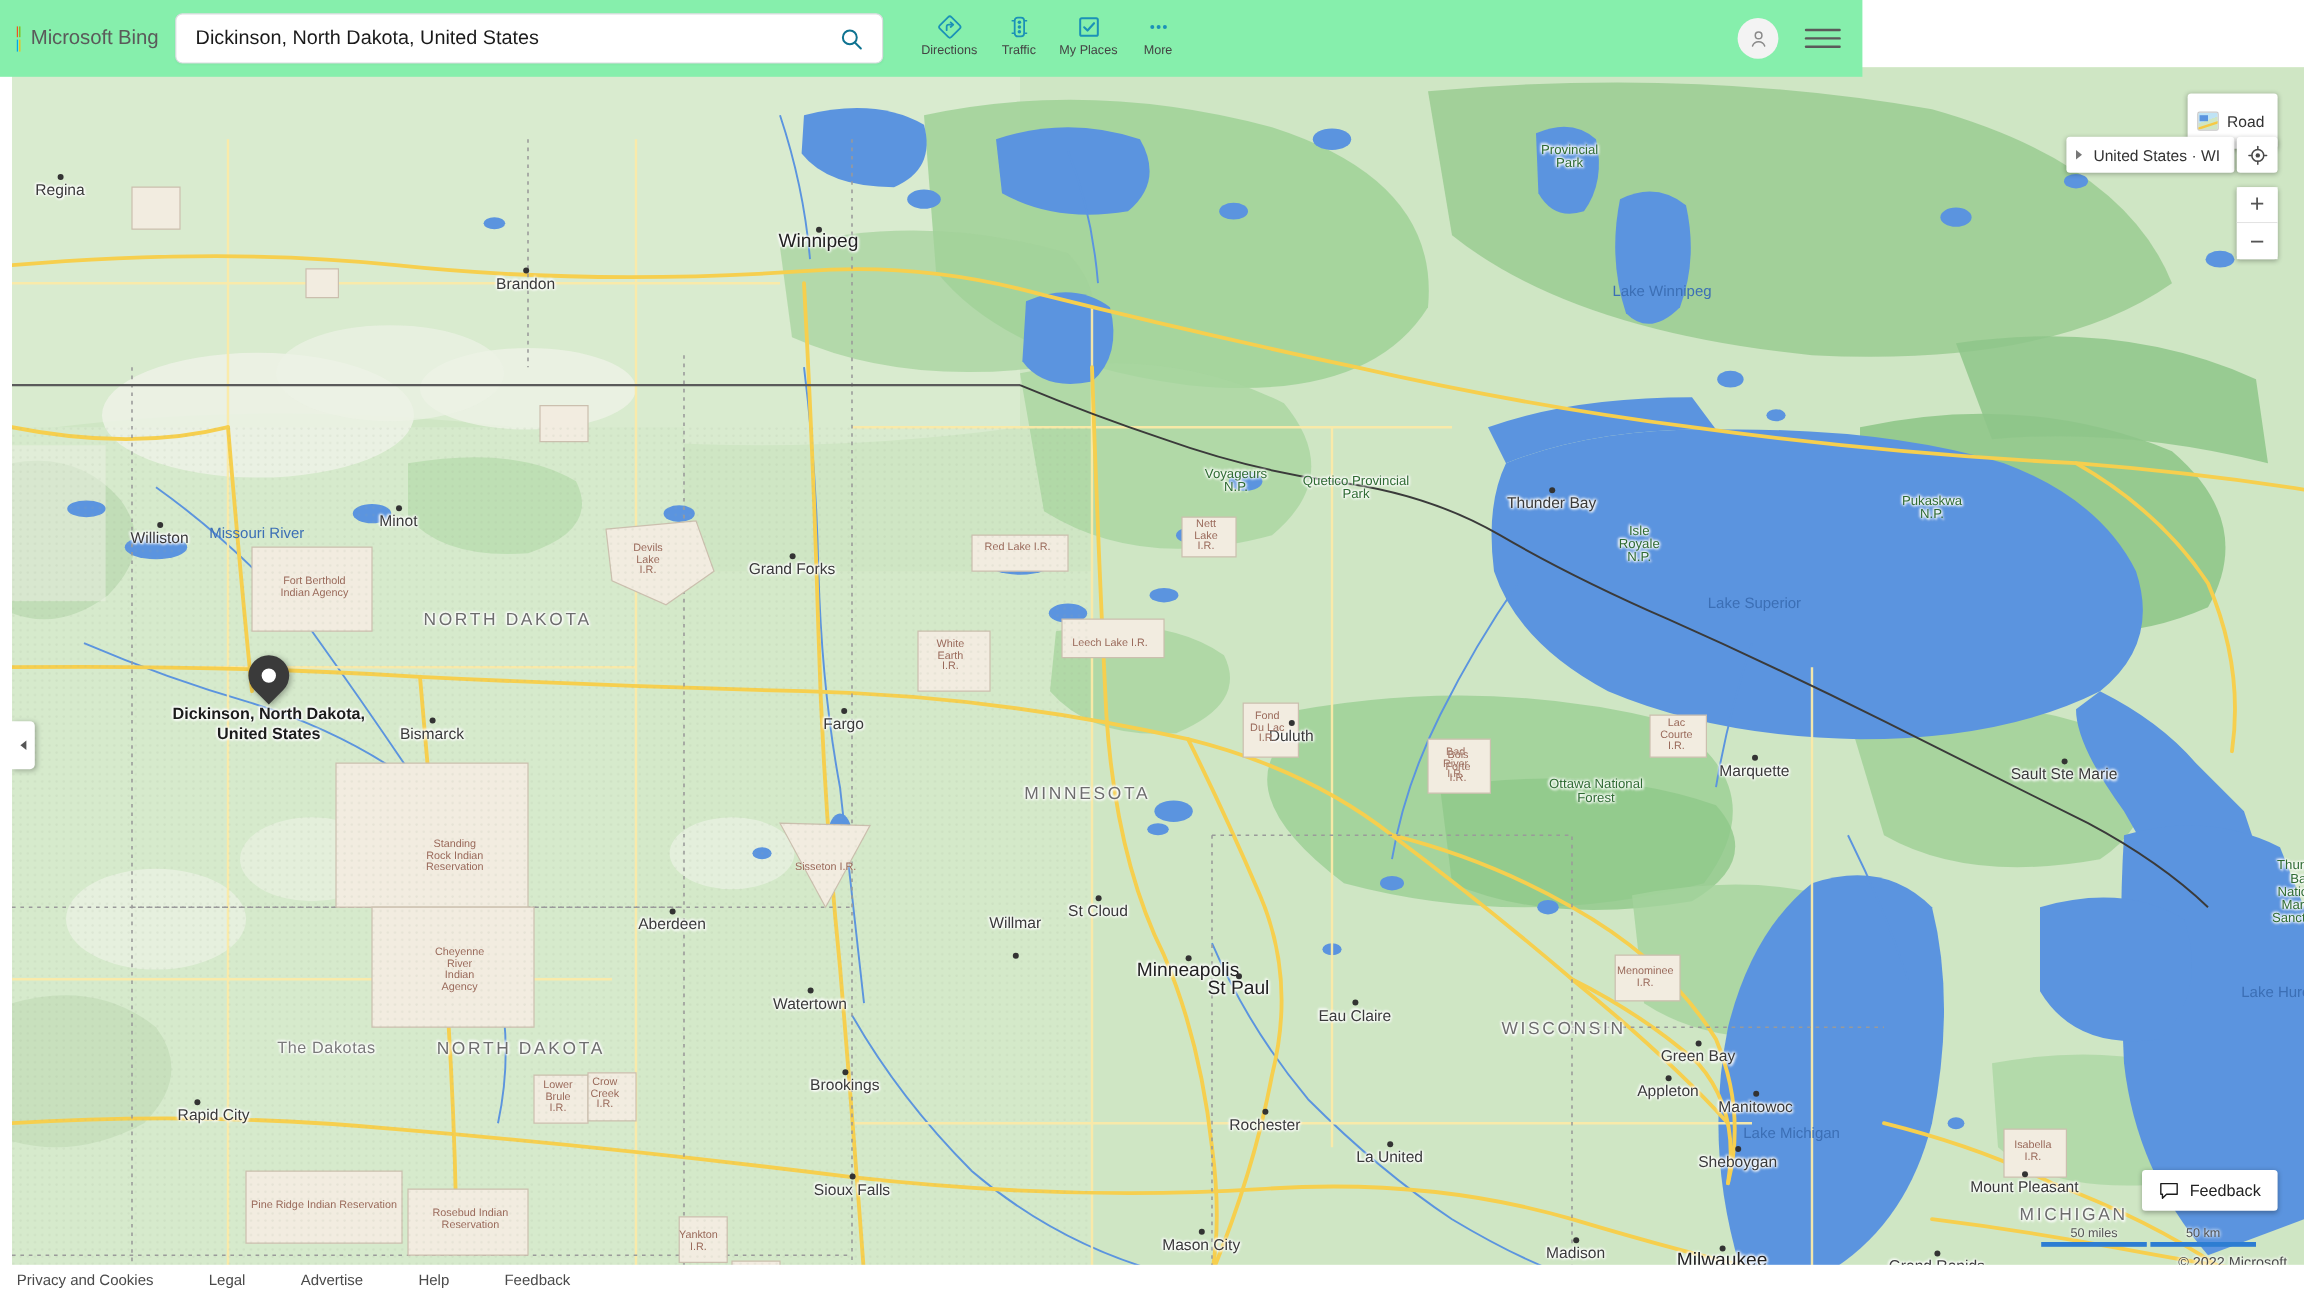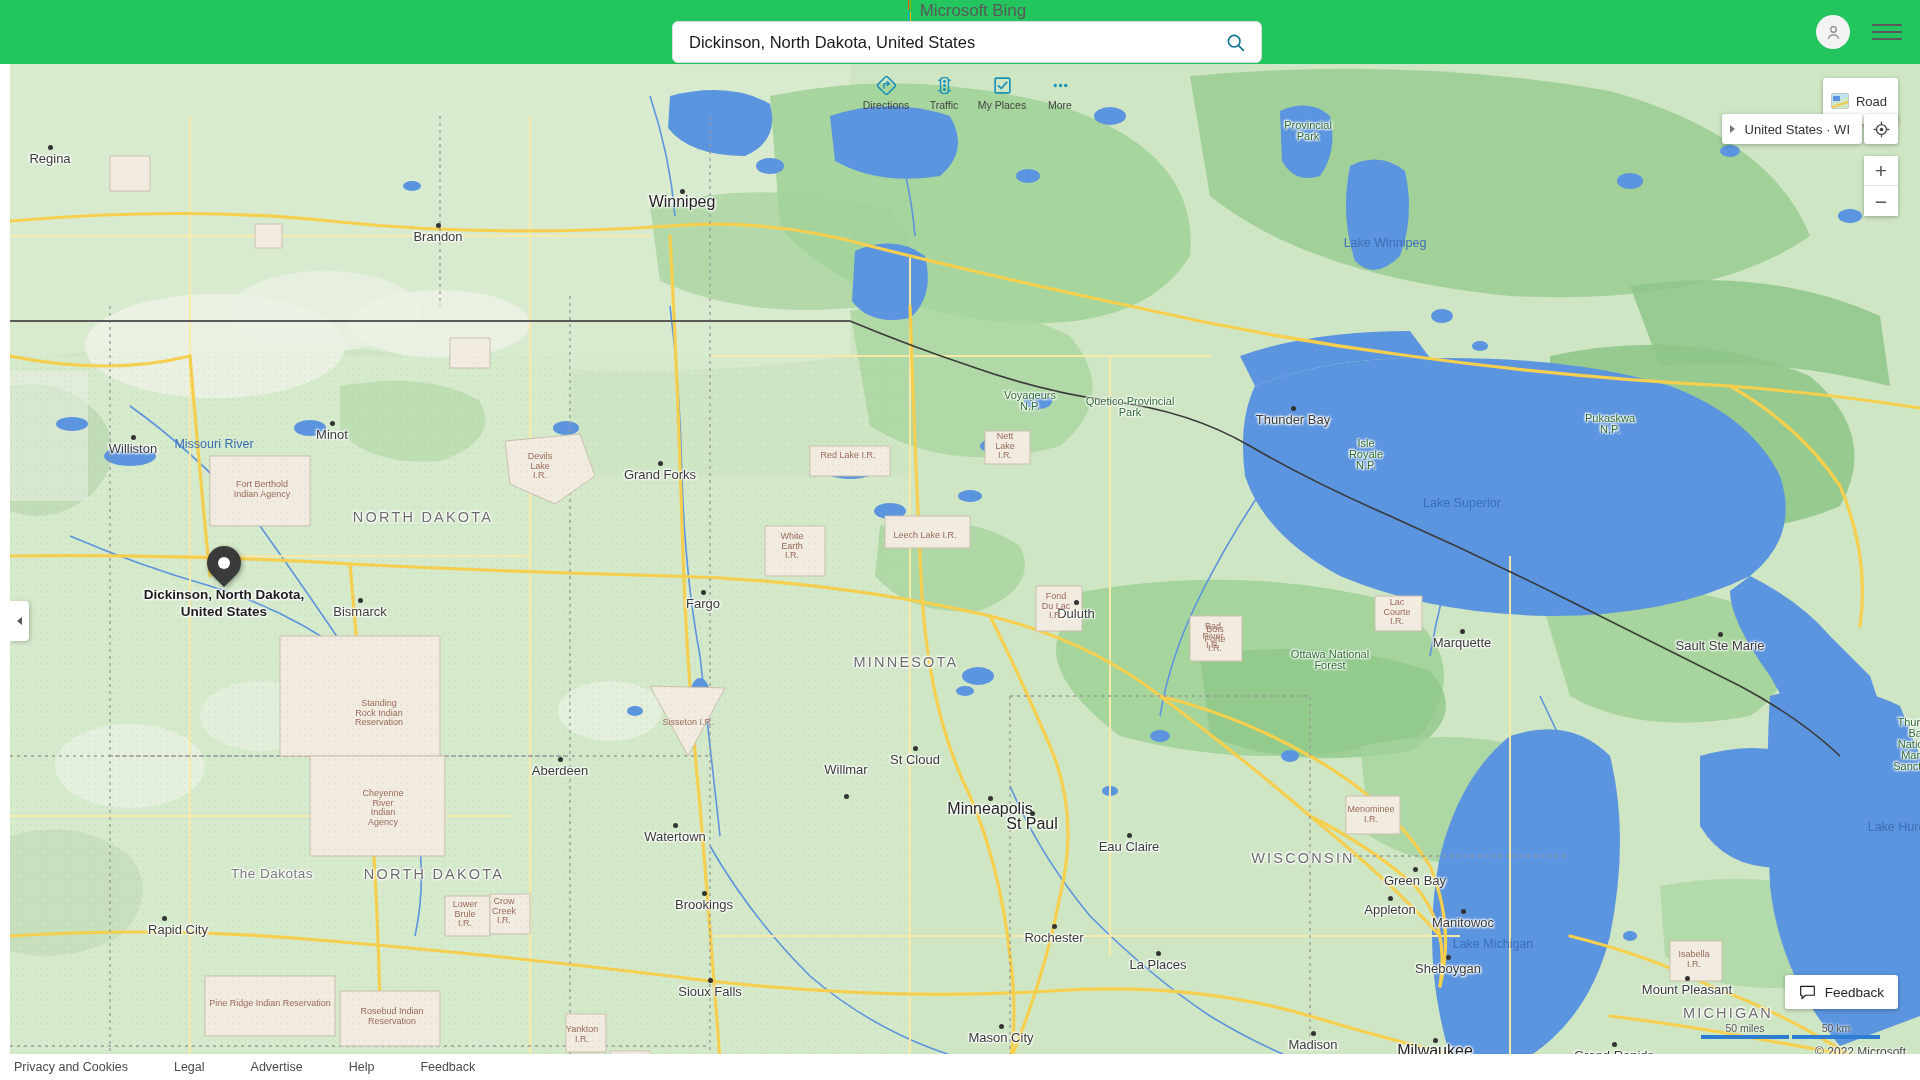--- a/index.html
+++ b/index.html
@@ -6,25 +6,24 @@
   html, body {
     width: 1920px; height: 1080px;
     overflow: hidden;
     font-family: "Liberation Sans", sans-serif;
     background: #ffffff;
   }
 
   
   #header {
     position: absolute; top: 0; left: 0;
-    width: 1920px; height: 64px;
-    background: #22c55e;
+    width: 1552px; height: 64px;
+    background: #86efac;
     display: flex; align-items: center;
     z-index: 60;
-    flex-direction: column;
   }
   #brand {
     display: flex; align-items: center; gap: 9px;
     margin-left: 14px; width: 118px;
   }
   #ms-logo { width: 21px; height: 21px; display: grid;
     grid-template-columns: 1fr 1fr; grid-template-rows: 1fr 1fr; gap: 2px; }
   #ms-logo i { display: block; }
   #ms-logo i:nth-child(1){ background:#f25022; }
   #ms-logo i:nth-child(2){ background:#7fba00; }
@@ -516,21 +515,21 @@
       <div class="mlabel city" style="left: 1380px; top: 853px; transform: translate(-50%, -50%);">Appleton</div>
       <div class="city-dot" style="left: 1378px; top: 840px;"></div>
       <div class="mlabel city" style="left: 1453px; top: 866px; transform: translate(-50%, -50%);">Manitowoc</div>
       <div class="city-dot" style="left: 1451px; top: 853px;"></div>
       <div class="mlabel city" style="left: 168px; top: 873px; transform: translate(-50%, -50%);">Rapid City</div>
       <div class="city-dot" style="left: 152px; top: 860px;"></div>
       <div class="mlabel city" style="left: 694px; top: 848px; transform: translate(-50%, -50%);">Brookings</div>
       <div class="city-dot" style="left: 692px; top: 835px;"></div>
       <div class="mlabel city" style="left: 1044px; top: 881px; transform: translate(-50%, -50%);">Rochester</div>
       <div class="city-dot" style="left: 1042px; top: 868px;"></div>
-      <div class="mlabel city" style="left: 1148px; top: 908px; transform: translate(-50%, -50%);">La Places</div>
+      <div class="mlabel city" style="left: 1148px; top: 908px; transform: translate(-50%, -50%);">La United</div>
       <div class="city-dot" style="left: 1146px; top: 895px;"></div>
       <div class="mlabel city" style="left: 1438px; top: 912px; transform: translate(-50%, -50%);">Sheboygan</div>
       <div class="city-dot" style="left: 1436px; top: 899px;"></div>
       <div class="mlabel city" style="left: 700px; top: 935px; transform: translate(-50%, -50%);">Sioux Falls</div>
       <div class="city-dot" style="left: 698px; top: 922px;"></div>
       <div class="mlabel city" style="left: 1677px; top: 933px; transform: translate(-50%, -50%);">Mount Pleasant</div>
       <div class="city-dot" style="left: 1675px; top: 920px;"></div>
       <div class="mlabel city" style="left: 991px; top: 981px; transform: translate(-50%, -50%);">Mason City</div>
       <div class="city-dot" style="left: 989px; top: 968px;"></div>
       <div class="mlabel city" style="left: 1303px; top: 988px; transform: translate(-50%, -50%);">Madison</div>

